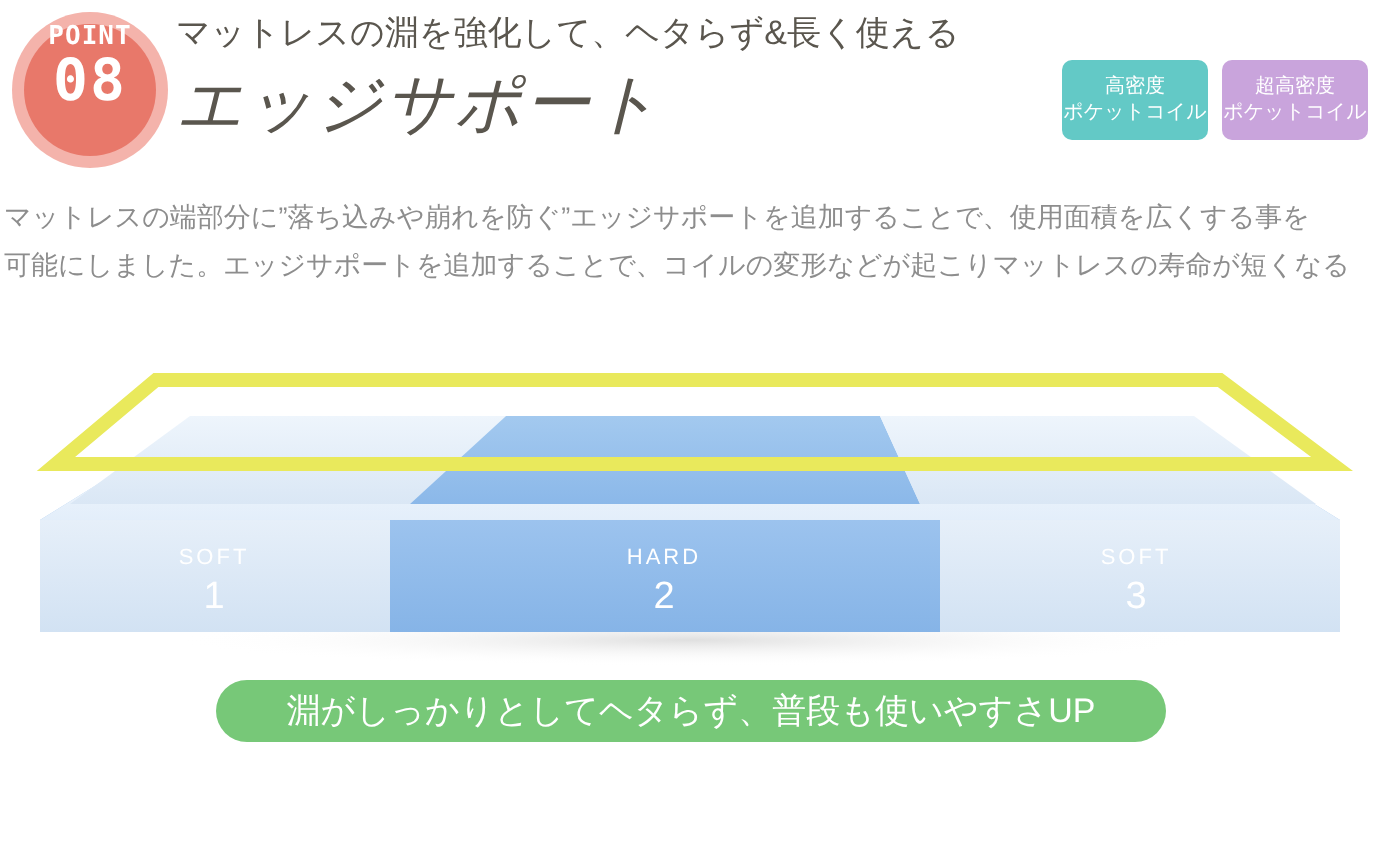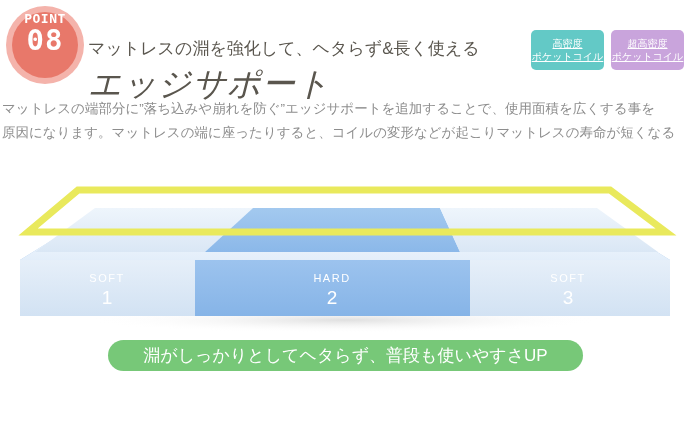--- a/index.html
+++ b/index.html
@@ -34,32 +34,31 @@
   }
   .point-num{
     color:#ffffff;font-size:29px;font-weight:bold;letter-spacing:1px;
     font-family:"DejaVu Sans Mono","Liberation Mono",monospace;
   }
 
   .title-block{position:absolute;left:88px;top:4px;}
   .subtitle{
     font-size:17px;color:#5a564e;letter-spacing:0px;white-space:nowrap;
     line-height:1.5;
-    margin-top:32px;
   }
   .main-title{
     font-size:33px;color:#5a564e;letter-spacing:1px;white-space:nowrap;
     line-height:1.25;margin-top:1px;font-style:italic;
   }
 
   .tag-row{position:absolute;right:6px;top:30px;display:flex;gap:7px;}
   .tag{
     width:73px;height:40px;border-radius:5px;
     display:flex;flex-direction:column;align-items:center;justify-content:center;
-    color:#ffffff;font-size:10px;line-height:1.35;text-align:center;text-decoration:underline;
+    color:#ffffff;font-size:10px;line-height:1.35;text-align:center;
   }
   .tag-teal{background:#63c9c6;}
   .tag-purple{background:#c9a4dc;}
 
   
   .body-copy{
     position:absolute;left:2px;top:97px;width:684px;
     font-size:13.5px;line-height:1.75;color:#8d8d8d;letter-spacing:0px;
   }
   .body-copy p{margin:0;}
@@ -104,21 +103,21 @@
       </div>
       <div class="tag tag-purple">
         <span>超高密度</span>
         <span>ポケットコイル</span>
       </div>
     </div>
   </div>
 
   <div class="body-copy">
     <p>マットレスの端部分に”落ち込みや崩れを防ぐ”エッジサポートを追加することで、使用面積を広くする事を</p>
-    <p>原因になります。マットレスの端に座ったりすると、コイルの変形などが起こりマットレスの寿命が短くなる</p>
+    <p>可能にしました。エッジサポートを追加することで、コイルの変形などが起こりマットレスの寿命が短くなる</p>
   </div>
 
   <div class="diagram">
     <svg width="690" height="170" viewBox="0 0 690 170">
       <defs>
         <linearGradient id="gSoftTop" x1="0" y1="0" x2="0" y2="1">
           <stop offset="0%" stop-color="#eef5fc"></stop>
           <stop offset="100%" stop-color="#dae7f5"></stop>
         </linearGradient>
         <linearGradient id="gHardTop" x1="0" y1="0" x2="0" y2="1">

